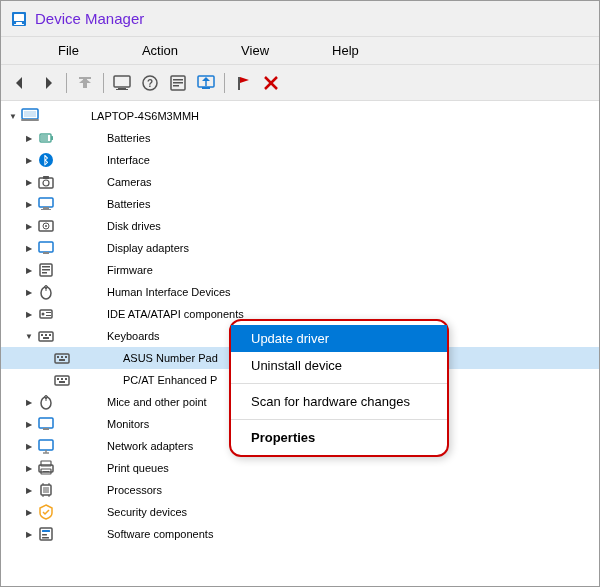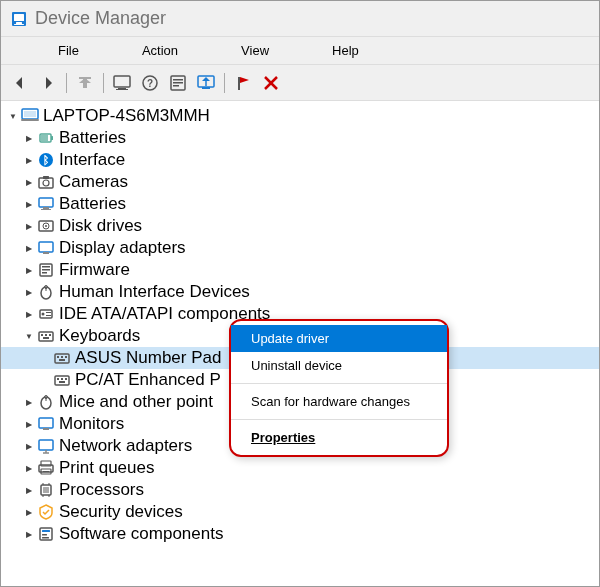--- a/index.html
+++ b/index.html
@@ -30,23 +30,23 @@
       border-bottom: 1px solid #ddd;
       height: 36px;
     }
 
     .title-bar-icon {
       width: 16px;
       height: 16px;
     }
 
     .title-bar-text {
-      font-size: 18px;
+      font-size: 15px;
       font-weight: 400;
-      color: #737373;
+      color: #6d28d9;
     }
 
     .menu-bar {
       display: flex;
       align-items: center;
       padding: 2px 4px;
       background: #f0f0f0;
       border-bottom: 1px solid #ddd;
       height: 28px;
       gap: 2px;
@@ -144,21 +144,22 @@
       height: 18px;
       margin-right: 4px;
       flex-shrink: 0;
       display: flex;
       align-items: center;
       justify-content: center;
       font-size: 13px;
     }
 
     .node-label {
-      font-size: 17px;
+      font-size: 11px;
+      margin-left: 48px;
     }
 
     
     .indent-0 { padding-left: 4px; }
     .indent-1 { padding-left: 20px; }
     .indent-2 { padding-left: 36px; }
 
     
     .context-menu {
       position: absolute;
@@ -177,21 +178,20 @@
       white-space: nowrap;
     }
 
     .context-menu-item.active {
       background: #0078d7;
       color: #fff;
     }
 
     .context-menu-item.bold {
       font-weight: bold;
-      text-decoration: underline;
     }
 
     .context-menu-sep {
       height: 1px;
       background: #ddd;
       margin: 4px 0;
     }
 
     
     .context-menu-highlight {

